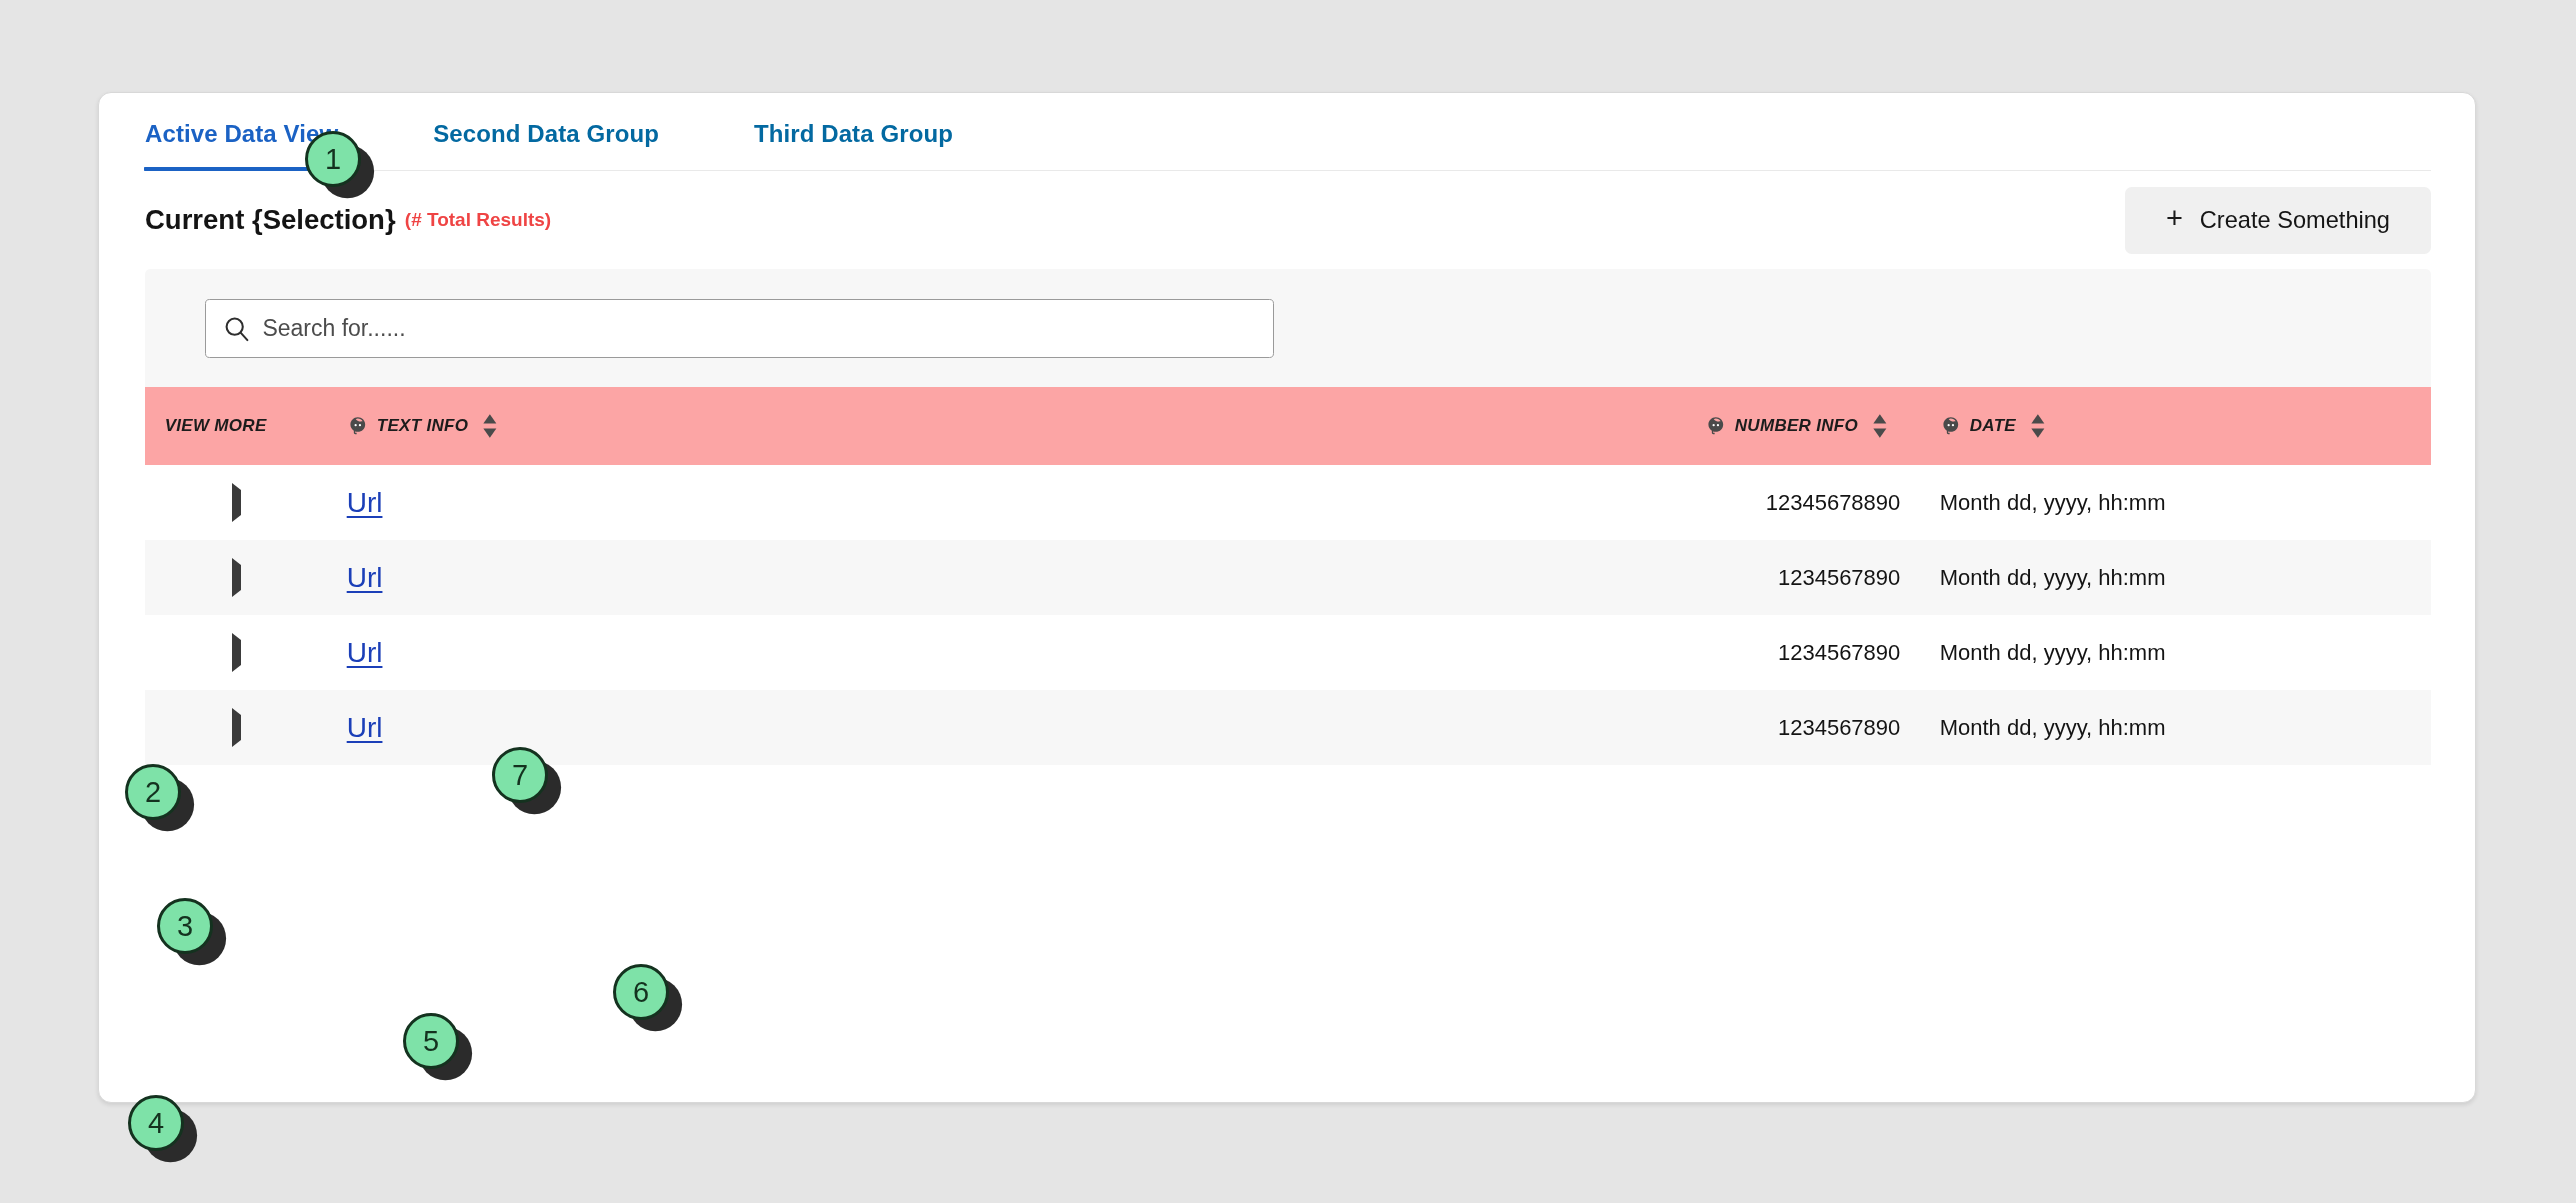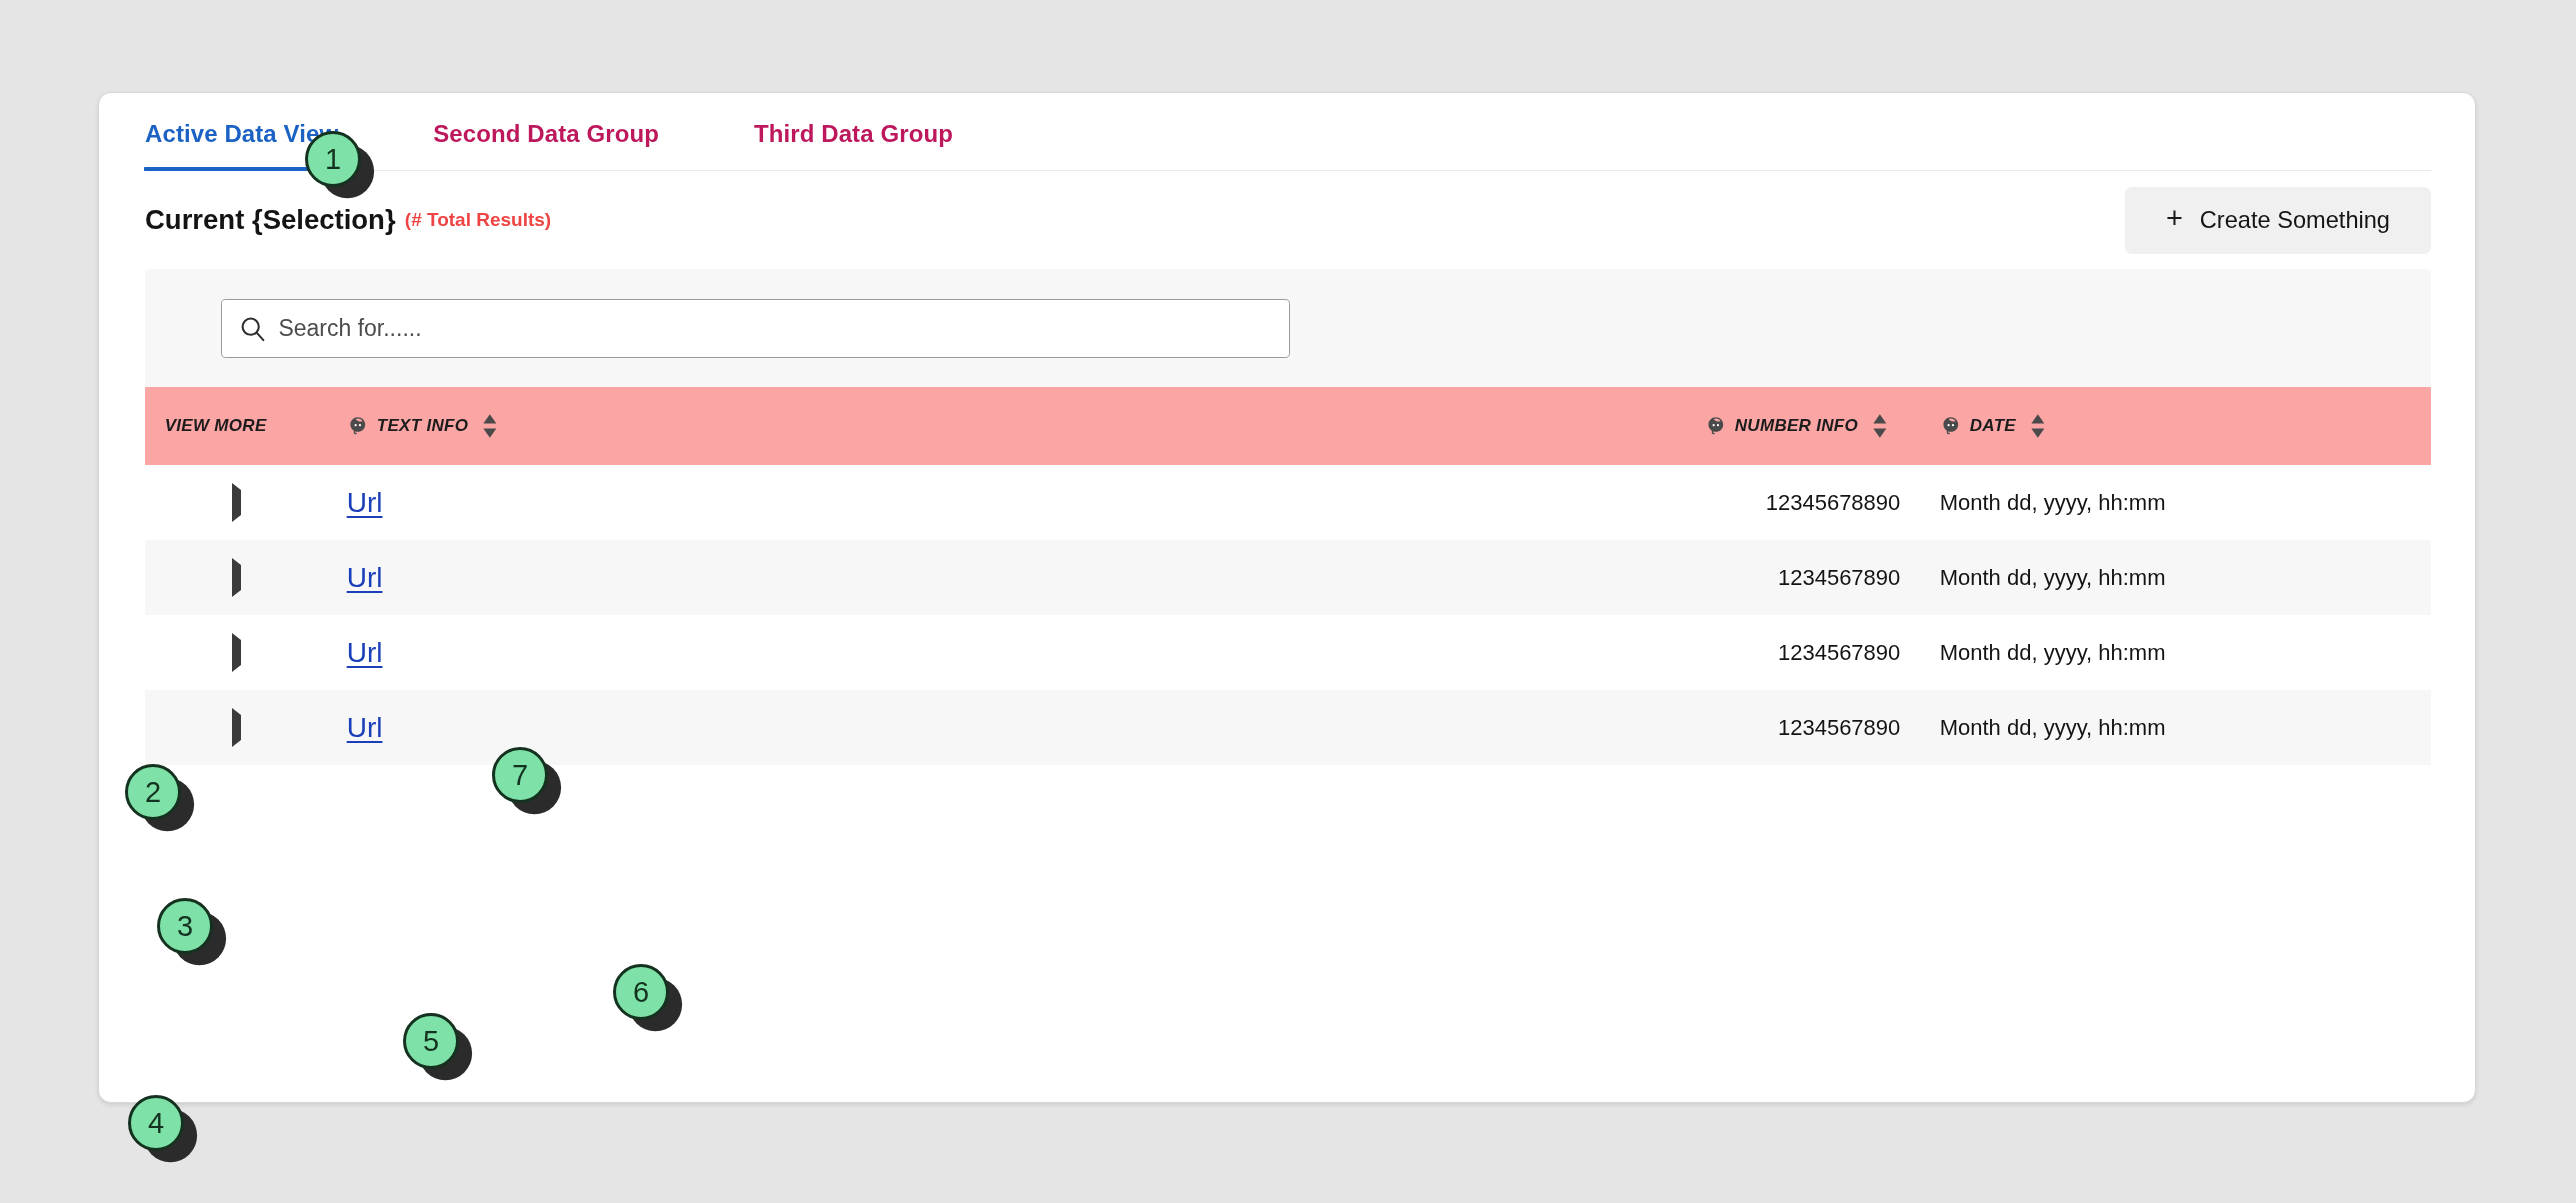--- a/index.html
+++ b/index.html
@@ -30,21 +30,21 @@
     left:46px;top:0;
     width:2286px;height:78px;
     border-bottom:1.3px solid #e9e9e9;
     display:flex;
     align-items:flex-end;
     box-sizing:border-box;
   }
   .tab{
     font-size:24px;
     font-weight:bold;
-    color:#be185d;
+    color:#0369a1;
     padding:0 0 22px 0;
     margin-right:95px;
     cursor:pointer;
     white-space:nowrap;
     letter-spacing:0.1px;
     position:relative;
   }
   .tab.active{ color:#1b62c4; }
   .tab.active:after{
     content:"";
@@ -111,21 +111,21 @@
   #search-band{
     position:absolute;
     left:46px;top:176px;
     width:2286px;height:118px;
     background:#f7f7f7;
     border-radius:5.2px 5.2px 0 0;
     display:flex;
     align-items:center;
   }
   #search-box{
-    margin-left:76px;
+    margin-left:60px;
     width:1069px;height:59px;
     background:#ffffff;
     border:1.3px solid #9a9a9a;
     border-radius:4.6px;
     display:flex;
     align-items:center;
     box-sizing:border-box;
   }
   #search-icon{
     margin-left:16.4px;

